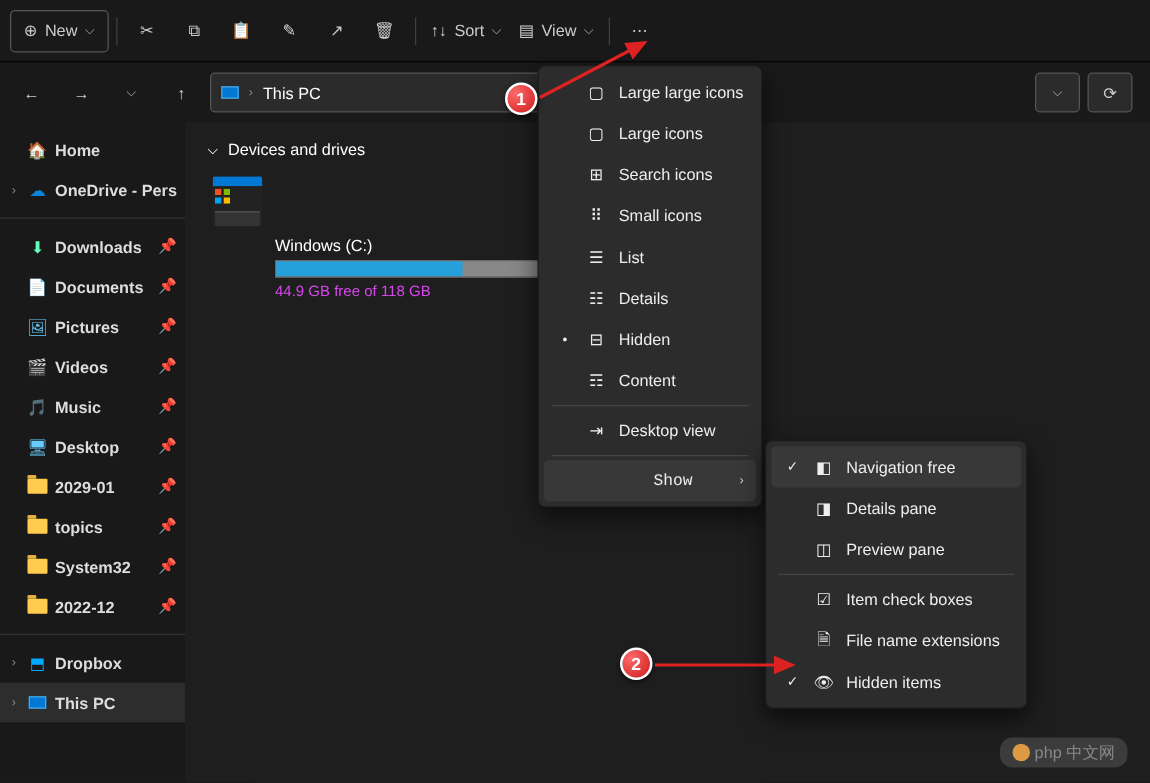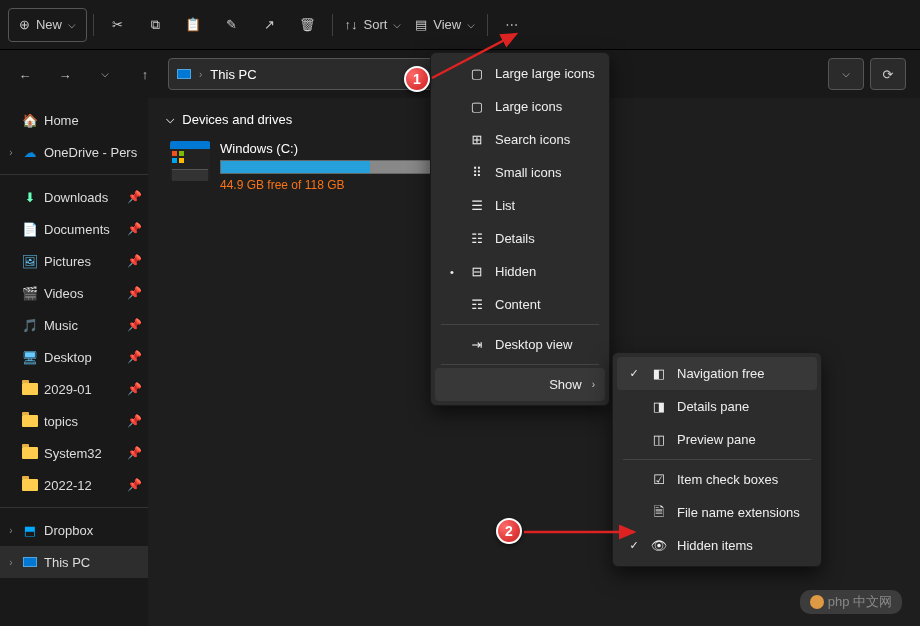--- a/index.html
+++ b/index.html
@@ -23,35 +23,35 @@
     .refresh-btn { width: 36px; height: 32px; border: 1px solid #555; border-radius: 4px; background: #2b2b2b; display: flex; align-items: center; justify-content: center; margin-right: 6px; cursor: pointer; color: #ccc; }
     .dd-stub { width: 36px; height: 32px; border: 1px solid #555; border-radius: 4px; background: #2b2b2b; display: flex; align-items: center; justify-content: center; color: #ccc; }
     
     
     .body { display: flex; height: calc(100% - 98px); }
     .sidebar { width: 148px; background: #191919; padding: 6px 0; overflow: hidden; }
     .sb-item { display: flex; align-items: center; height: 32px; padding: 0 6px; gap: 6px; color: #ddd; cursor: pointer; }
     .sb-item.active { background: #2d2d2d; }
     .sb-exp { width: 10px; text-align: center; color: #888; font-size: 10px; }
     .sb-icon { width: 16px; height: 16px; display: inline-flex; align-items: center; justify-content: center; }
-    .sb-label { flex: 1; white-space: nowrap; overflow: hidden; text-overflow: ellipsis; }
+    .sb-label { flex: 1; white-space: nowrap; overflow: hidden; text-overflow: ellipsis; font-weight: bold; }
     .sb-pin { color: #888; font-size: 12px; }
     .sb-divider { height: 1px; background: #333; margin: 6px 0; }
     
     .content { flex: 1; padding: 14px 18px; background: #1e1e1e; position: relative; }
     .group-header { display: flex; align-items: center; gap: 8px; color: #fff; font-size: 14px; margin-bottom: 10px; cursor: pointer; }
     .drive-tile { display: flex; gap: 10px; width: 300px; padding: 4px; }
     .drive-icon { width: 40px; height: 40px; background: #222; border-top: 8px solid #0078d4; border-radius: 2px; position: relative; display: flex; align-items: flex-end; justify-content: center; }
     .drive-icon-inner { width: 36px; height: 12px; background: #333; border-top: 1px solid #555; }
     .drive-win { position: absolute; top: 2px; left: 2px; width: 12px; height: 12px; }
     .drive-info { flex: 1; }
-    .drive-name { font-size: 13px; }
+    .drive-name { font-size: 13px; margin-top: 48px; }
     .drive-bar { width: 100%; height: 14px; background: #888; margin: 4px 0; border: 1px solid #666; position: relative; }
     .drive-bar-fill { height: 100%; background: #26a0da; }
-    .drive-free { font-size: 12px; color: #f97316; }
+    .drive-free { font-size: 12px; color: #d946ef; }
     
     
     .menu { position: absolute; background: #2c2c2c; border: 1px solid #1a1a1a; border-radius: 6px; padding: 4px; box-shadow: 0 8px 20px rgba(0,0,0,0.6); }
     .menu-view { top: 52px; left: 430px; width: 180px; }
     .menu-show { top: 352px; left: 612px; width: 210px; }
     .menu-item { display: flex; align-items: center; height: 33px; padding: 0 10px; gap: 10px; color: #eee; border-radius: 4px; cursor: pointer; }
     .menu-item.highlight { background: #383838; }
     .menu-check { width: 14px; text-align: center; font-size: 11px; }
     .menu-icon { width: 16px; display: inline-flex; align-items: center; justify-content: center; }
     .menu-label { flex: 1; }
@@ -317,21 +317,21 @@
   <div class="menu-sep"></div>
   <div class="menu-item">
     <span class="menu-check"></span>
     <span class="menu-icon">⇥</span>
     <span class="menu-label">Desktop view</span>
   </div>
   <div class="menu-sep"></div>
   <div class="menu-item highlight">
     <span class="menu-check"></span>
     <span class="menu-icon"></span>
-    <span class="menu-label" style="text-align:right;">Show</span>
+    <span class="menu-label" style="text-align:center;font-family:Liberation Mono, monospace;">Show</span>
     <span class="menu-arrow">›</span>
   </div>
 </div>
 
 <div class="menu menu-show">
   <div class="menu-item highlight">
     <span class="menu-check">✓</span>
     <span class="menu-icon">◧</span>
     <span class="menu-label">Navigation free</span>
   </div>

